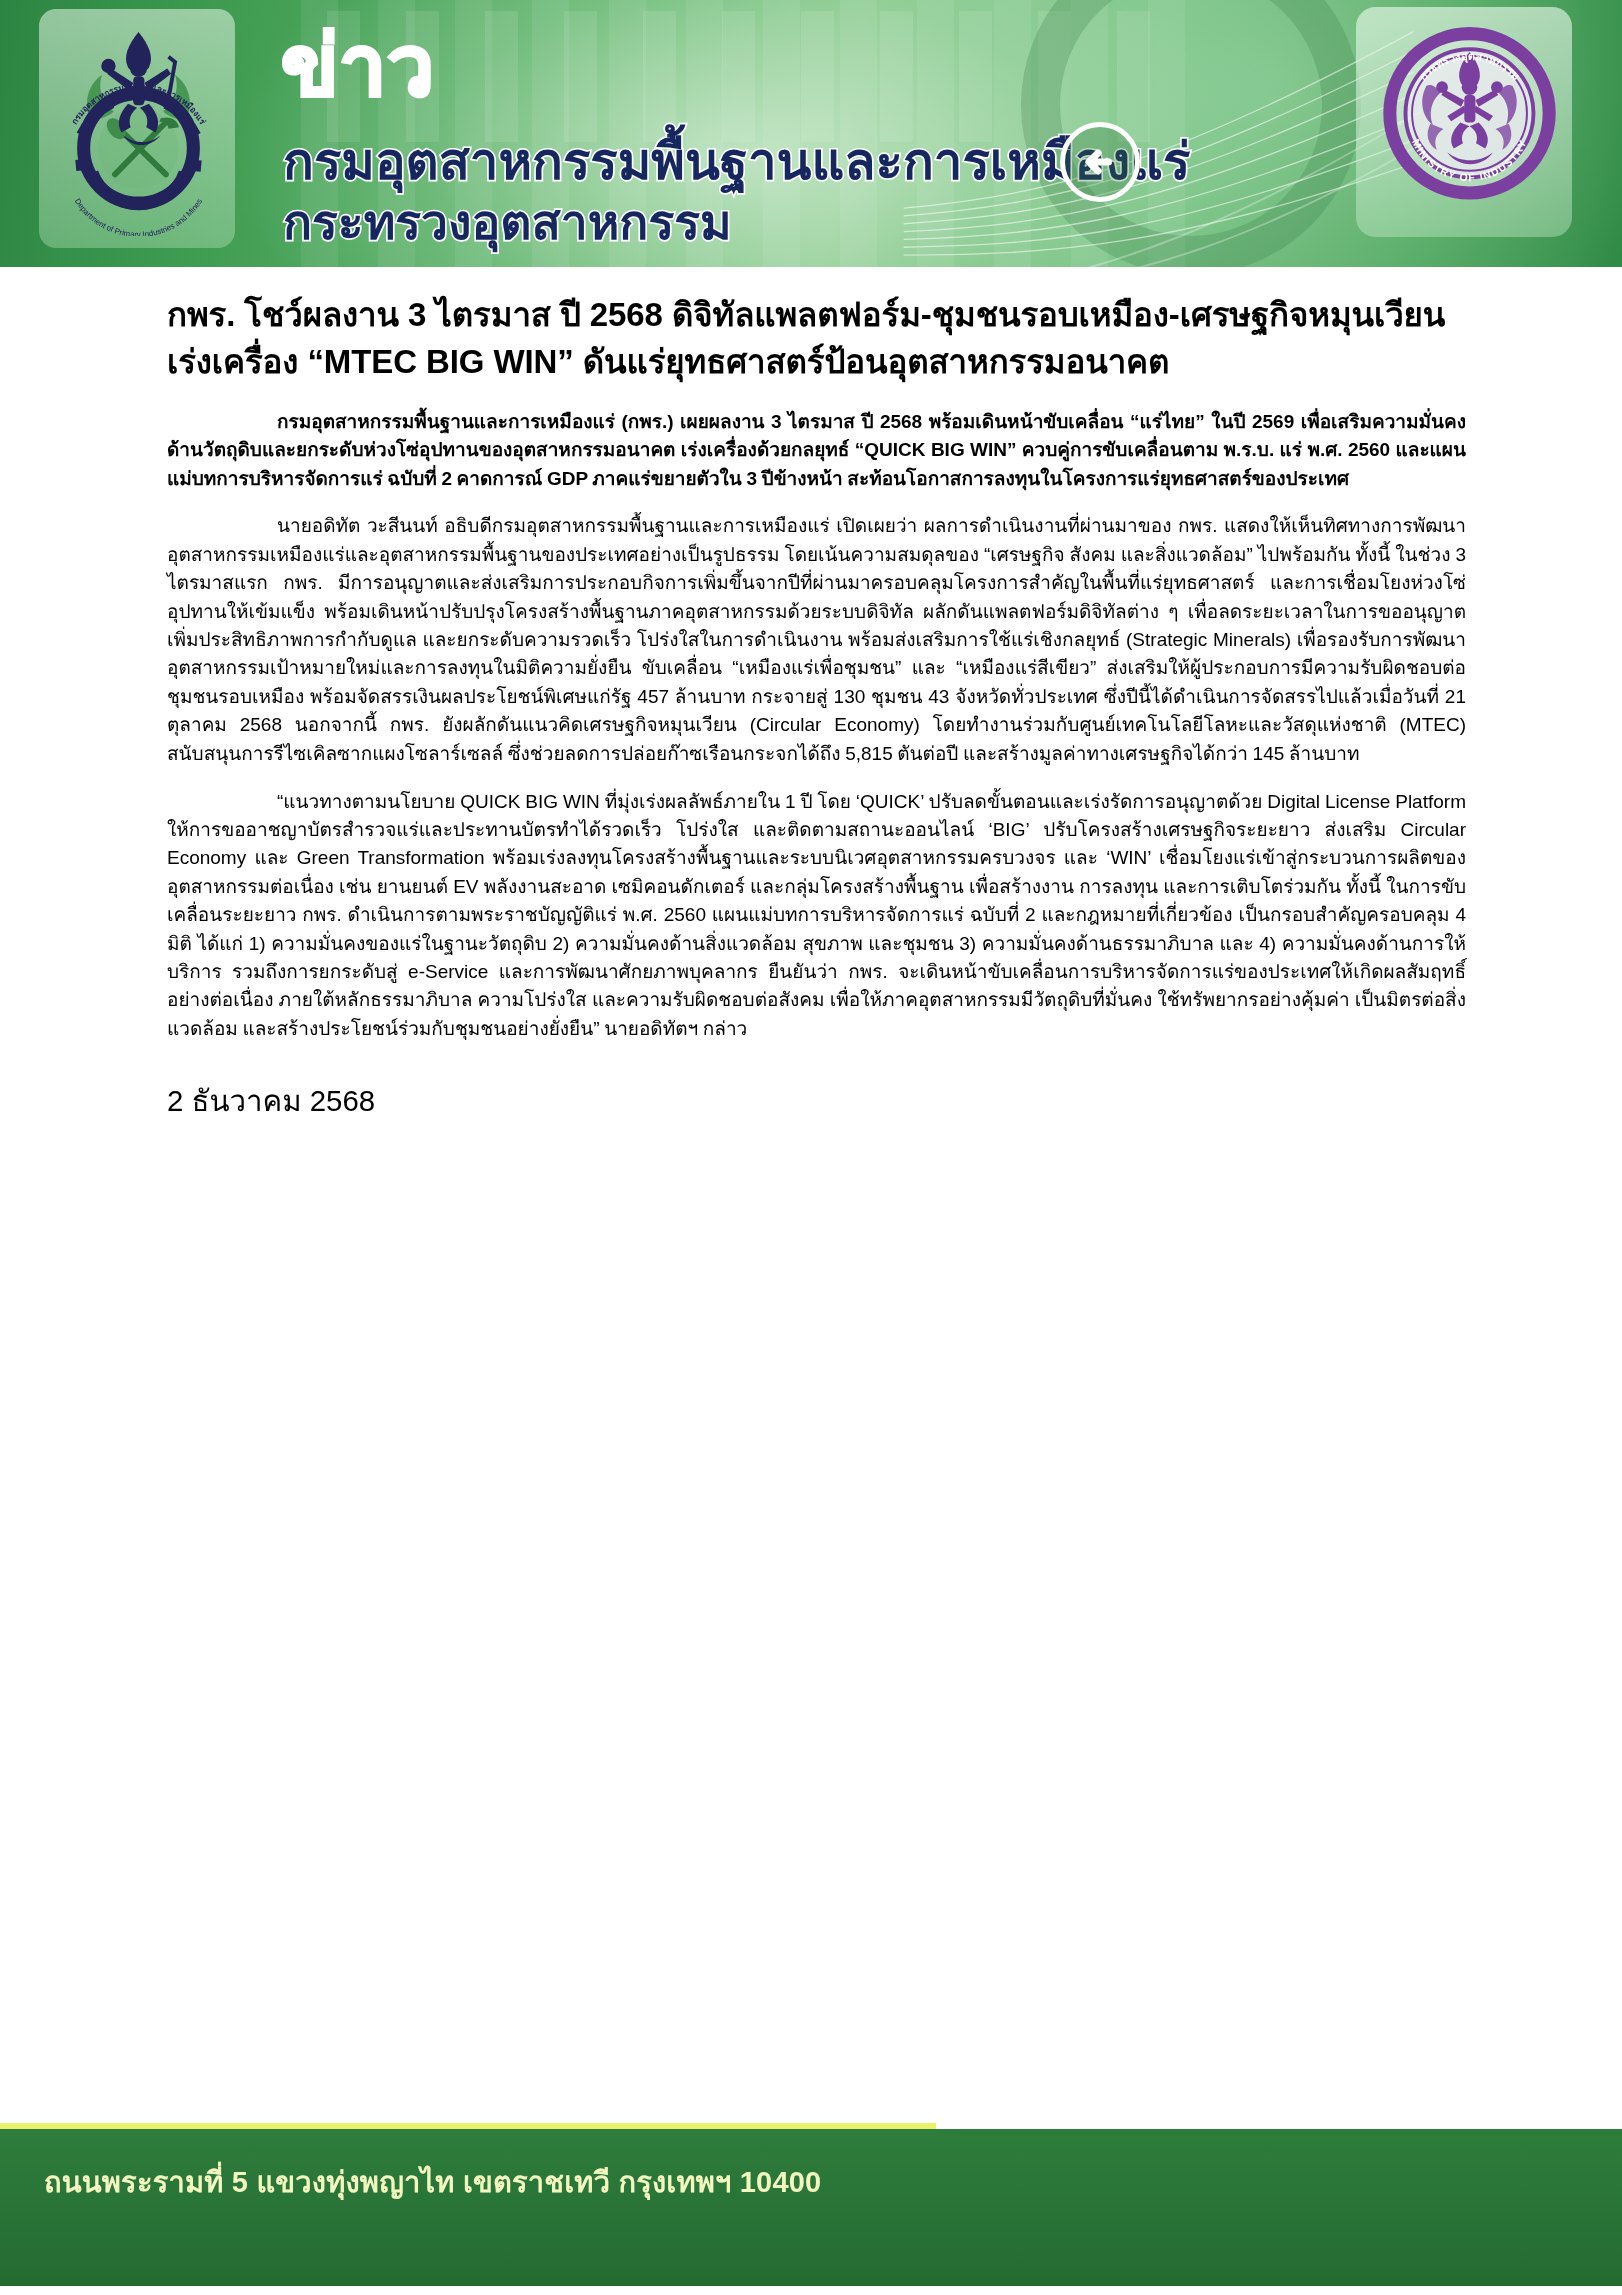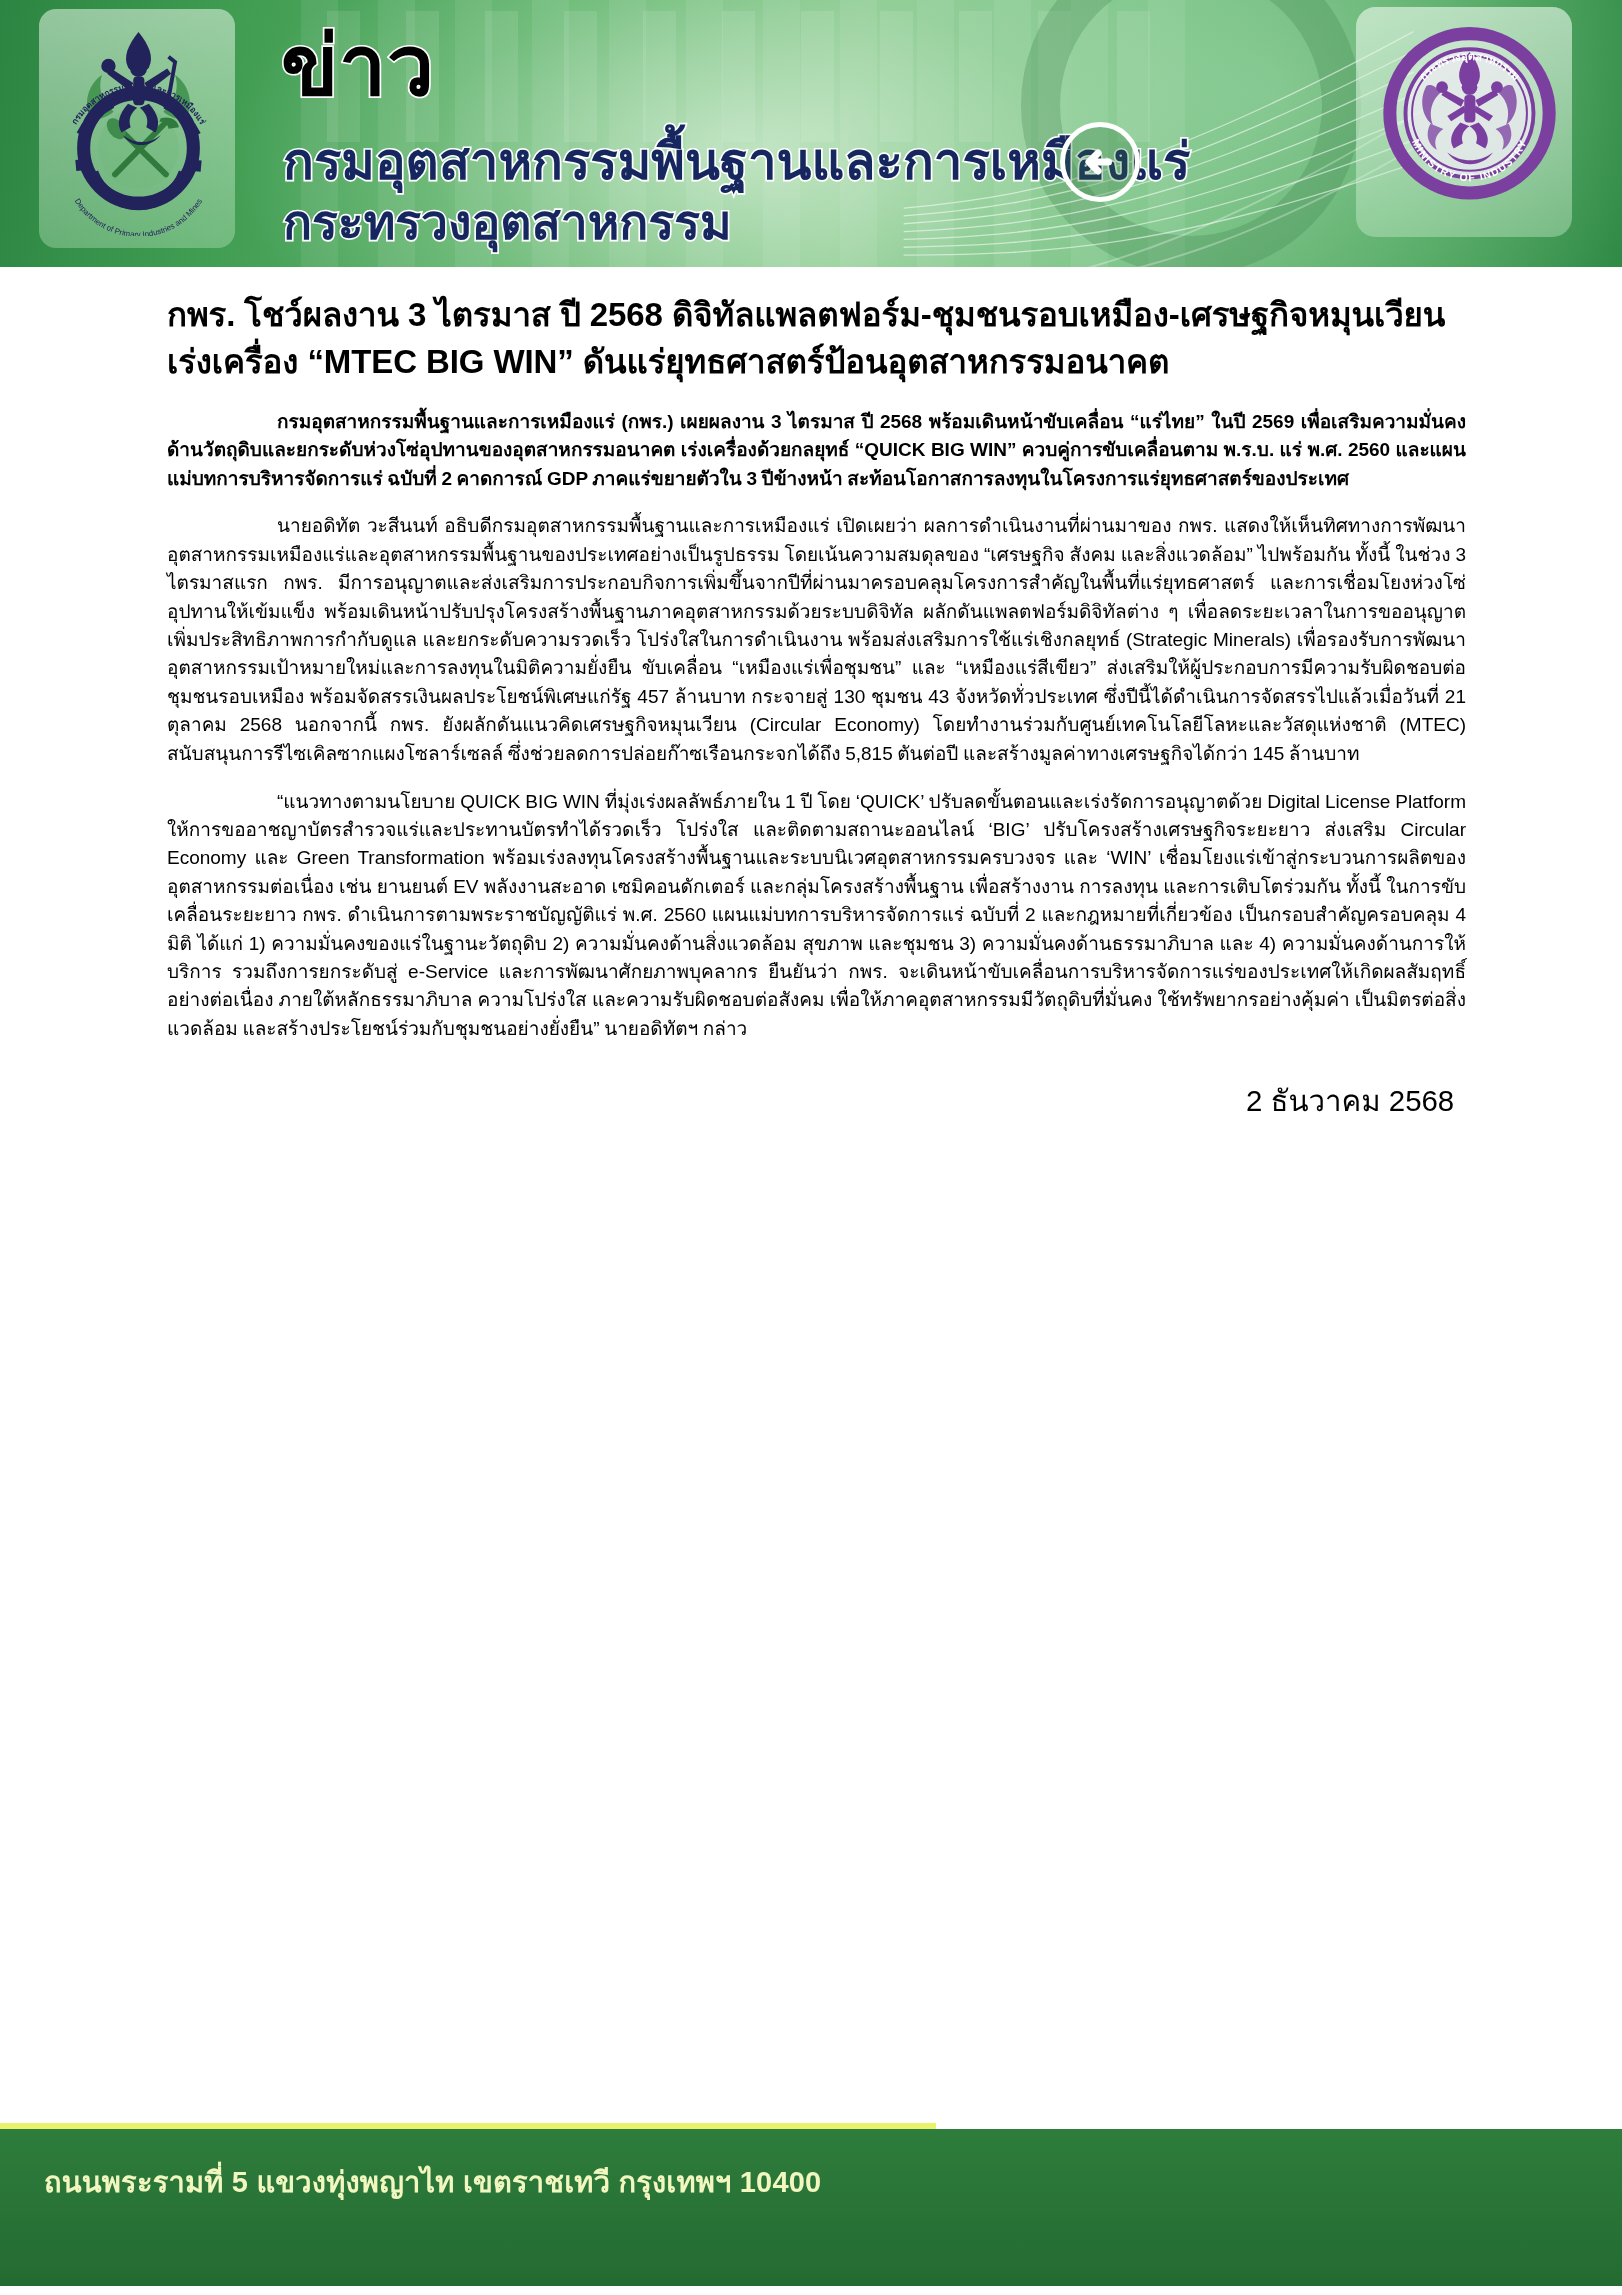--- a/index.html
+++ b/index.html
@@ -77,21 +77,21 @@
     background: linear-gradient(180deg, rgba(236,250,237,0.62), rgba(205,240,208,0.40));
   }
   .emblem-dpim { position: absolute; left: 51px; top: 19.6px; width: 175px; height: 216px; }
   .emblem-moi  { position: absolute; left: 1382px; top: 14.4px; width: 175px; height: 196px; }
 
   .news-word {
     position: absolute;
     left: 281px; top: 23.6px;
     font-size: 84px;
     font-weight: bold;
-    color: #000000;
+    color: #ffffff;
     letter-spacing: 0.7px;
     line-height: 1;
     -webkit-text-stroke: 3.3px #ffffff;
     paint-order: stroke fill;
     font-family: "Liberation Sans", "DejaVu Sans", sans-serif;
   }
   .org-line1, .org-line2 {
     position: absolute;
     color: #16265e;
     font-weight: bold;
@@ -144,21 +144,20 @@
     color: #000;
     margin: 0 0 19.6px 0;
     text-align: justify;
     text-justify: inter-word;
     word-spacing: -0.7px;
   }
   p.para.bold-para { font-weight: bold; }
   .indent { display: inline-block; width: 110px; }
   b, strong { font-weight: normal; }
   .date-line {
-    text-align: right;
     font-size: 29.4px;
     color: #000;
     margin: 34px 0 0 0;
     padding-right: 11.8px;
   }
 
   
   .footer {
     position: absolute;
     left: 0; bottom: 0;

